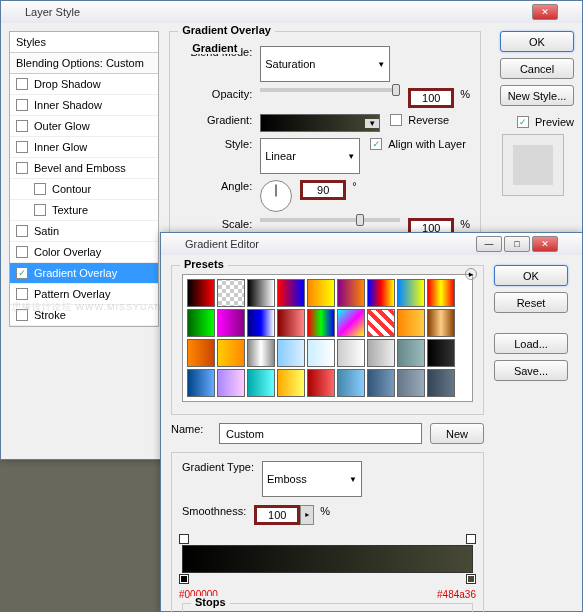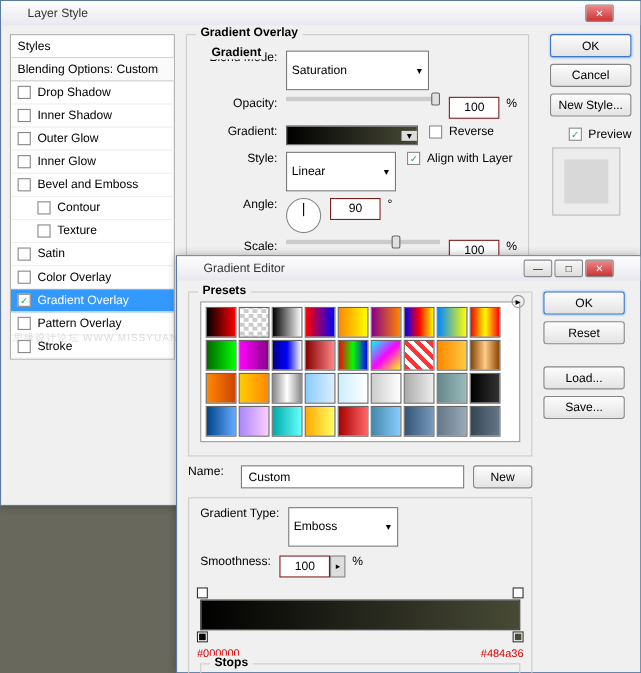--- a/index.html
+++ b/index.html
@@ -24,21 +24,21 @@
 .chk { width: 12px; height: 12px; border: 1px solid #888; background: #fff; margin-right: 6px; display: inline-flex; align-items: center; justify-content: center; font-size: 9px; color: #2a6; }
 
 .fs { border: 1px solid #ccc; padding: 8px 10px 12px; margin-bottom: 8px; position: relative; }
 .fs-legend { position: absolute; top: -8px; left: 8px; background: #f0f0f0; padding: 0 4px; font-weight: bold; }
 
 .go-panel { flex: 1; }
 .row { display: flex; align-items: flex-start; margin: 6px 0; }
 .lbl { width: 80px; text-align: right; padding-right: 8px; }
 .select { height: 36px; border: 1px solid #7a7a7a; background: #fff; padding: 1px 4px; min-width: 100px; display: flex; align-items: center; justify-content: space-between; cursor: pointer; }
 .select .caret { font-size: 8px; }
-.numbox { width: 46px; height: 20px; border: 1px solid #7f1d1d; background: #fff; padding: 2px 4px; text-align: center; }
+.numbox { width: 46px; height: 20px; border: 3px solid #7f1d1d; background: #fff; padding: 2px 4px; text-align: center; }
 .slider { height: 4px; background: #ccc; width: 140px; position: relative; margin-right: 8px; }
 .slider .thumb { position: absolute; top: -4px; width: 8px; height: 12px; background: #e0e0e0; border: 1px solid #666; border-radius: 2px; }
 .gradbar { width: 120px; height: 18px; border: 1px solid #666; background: linear-gradient(90deg,#000 0%, #484a36 100%); cursor: pointer; display: flex; align-items: center; }
 .gradbar .caret { margin-left: auto; background: #ddd; width: 14px; text-align: center; font-size: 8px; }
 .angle-dial { width: 32px; height: 32px; border: 1px solid #888; border-radius: 50%; background: #fff; position: relative; }
 .angle-dial::after { content: ''; position: absolute; left: 50%; top: 50%; width: 12px; height: 1px; background: #000; transform-origin: left; transform: rotate(-90deg); }
 
 .btn { width: 74px; height: 21px; border: 1px solid #888; border-radius: 3px; background: linear-gradient(#fdfdfd,#e3e3e3); cursor: pointer; display: flex; align-items: center; justify-content: center; margin-bottom: 6px; }
 .btn.primary { border-color: #3a76c4; box-shadow: 0 0 2px #7ab0ff; }
 .right-col { width: 84px; display: flex; flex-direction: column; align-items: flex-end; }

